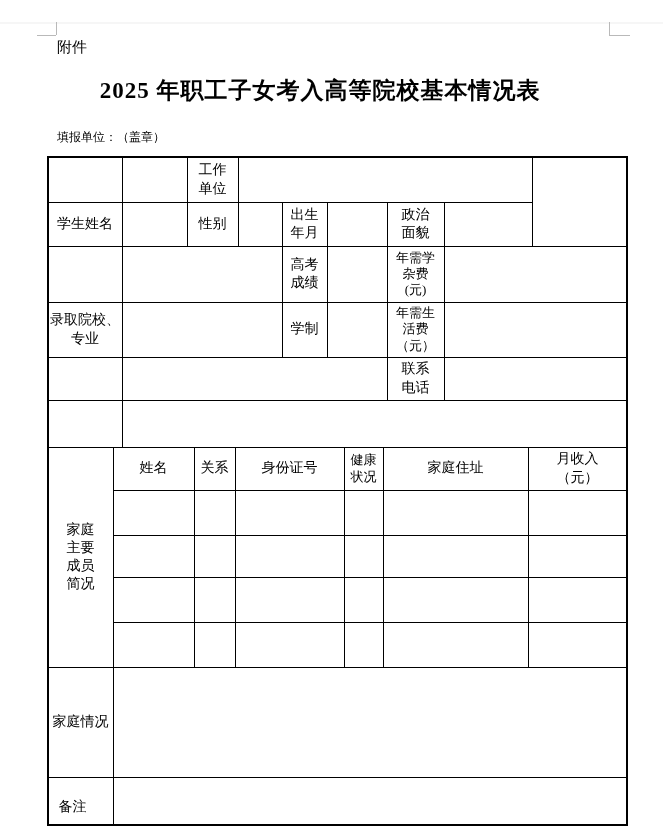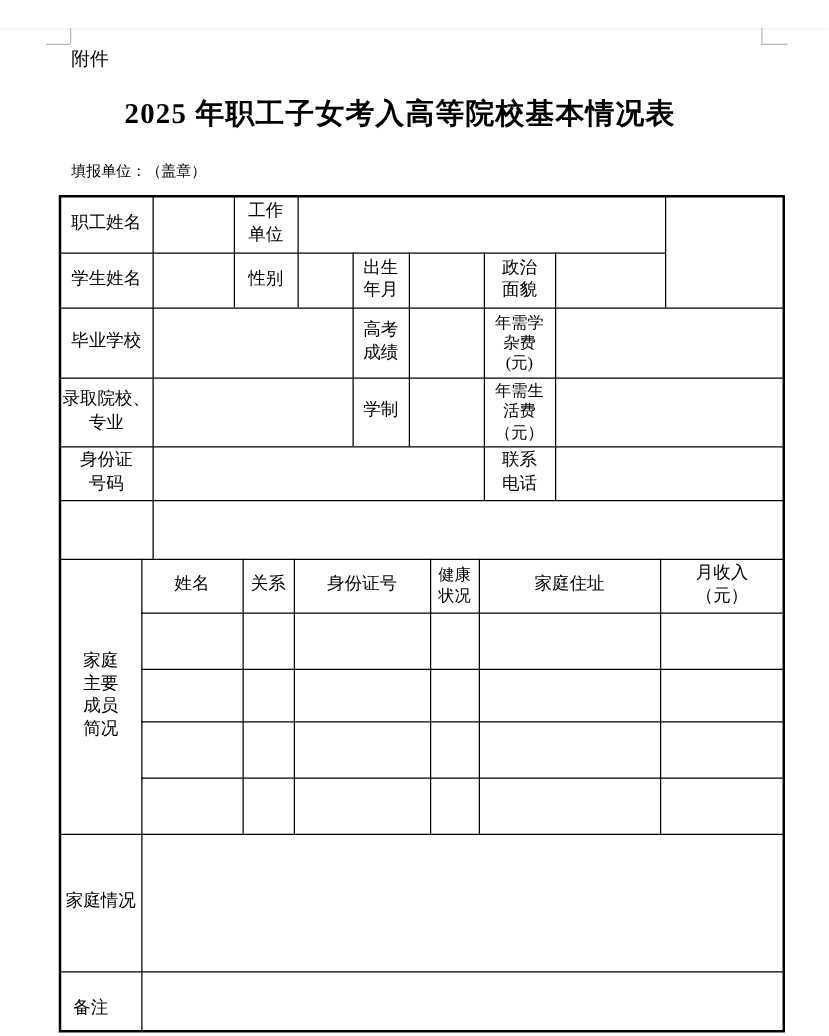--- a/index.html
+++ b/index.html
@@ -58,43 +58,39 @@
   <div class="vl" style="left:387px;top:180px;height:198px"></div>
   <div class="vl" style="left:444px;top:180px;height:198px"></div>
   <div class="vl" style="left:532px;top:135px;height:89px"></div>
   <div class="vl" style="left:113px;top:425px;height:378px"></div>
   <div class="vl" style="left:194px;top:425px;height:220px"></div>
   <div class="vl" style="left:235px;top:425px;height:220px"></div>
   <div class="vl" style="left:344px;top:425px;height:220px"></div>
   <div class="vl" style="left:383px;top:425px;height:220px"></div>
   <div class="vl" style="left:528px;top:425px;height:220px"></div>
 
-  <div class="cell" style="left:48px;top:135px;width:74px;height:45px">职工姓名</div>
   <div class="cell" style="left:187px;top:135px;width:51px;height:45px">工作
 单位</div>
   <div class="cell" style="left:48px;top:180px;width:74px;height:44px">学生姓名</div>
   <div class="cell" style="left:187px;top:180px;width:51px;height:44px">性别</div>
   <div class="cell" style="left:282px;top:180px;width:45px;height:44px">出生
 年月</div>
   <div class="cell" style="left:387px;top:180px;width:57px;height:44px">政治
 面貌</div>
-  <div class="cell" style="left:48px;top:224px;width:74px;height:56px">毕业学校</div>
   <div class="cell" style="left:282px;top:224px;width:45px;height:56px">高考
 成绩</div>
   <div class="cell sm" style="left:387px;top:224px;width:57px;height:56px">年需学
 杂费
 (元)</div>
   <div class="cell" style="left:48px;top:280px;width:74px;height:55px">录取院校、
 专业</div>
   <div class="cell" style="left:282px;top:280px;width:45px;height:55px">学制</div>
   <div class="cell sm" style="left:387px;top:280px;width:57px;height:55px">年需生
 活费
 （元）</div>
-  <div class="cell" style="left:48px;top:335px;width:74px;height:43px">身份证
-号码</div>
   <div class="cell" style="left:387px;top:335px;width:57px;height:43px">联系
 电话</div>
 
   <div class="cell" style="left:113px;top:425px;width:81px;height:43px">姓名</div>
   <div class="cell" style="left:194px;top:425px;width:41px;height:43px">关系</div>
   <div class="cell" style="left:235px;top:425px;width:109px;height:43px">身份证号</div>
   <div class="cell sm" style="left:344px;top:425px;width:39px;height:43px">健康
 状况</div>
   <div class="cell" style="left:383px;top:425px;width:145px;height:43px">家庭住址</div>
   <div class="cell" style="left:528px;top:425px;width:99px;height:43px">月收入

